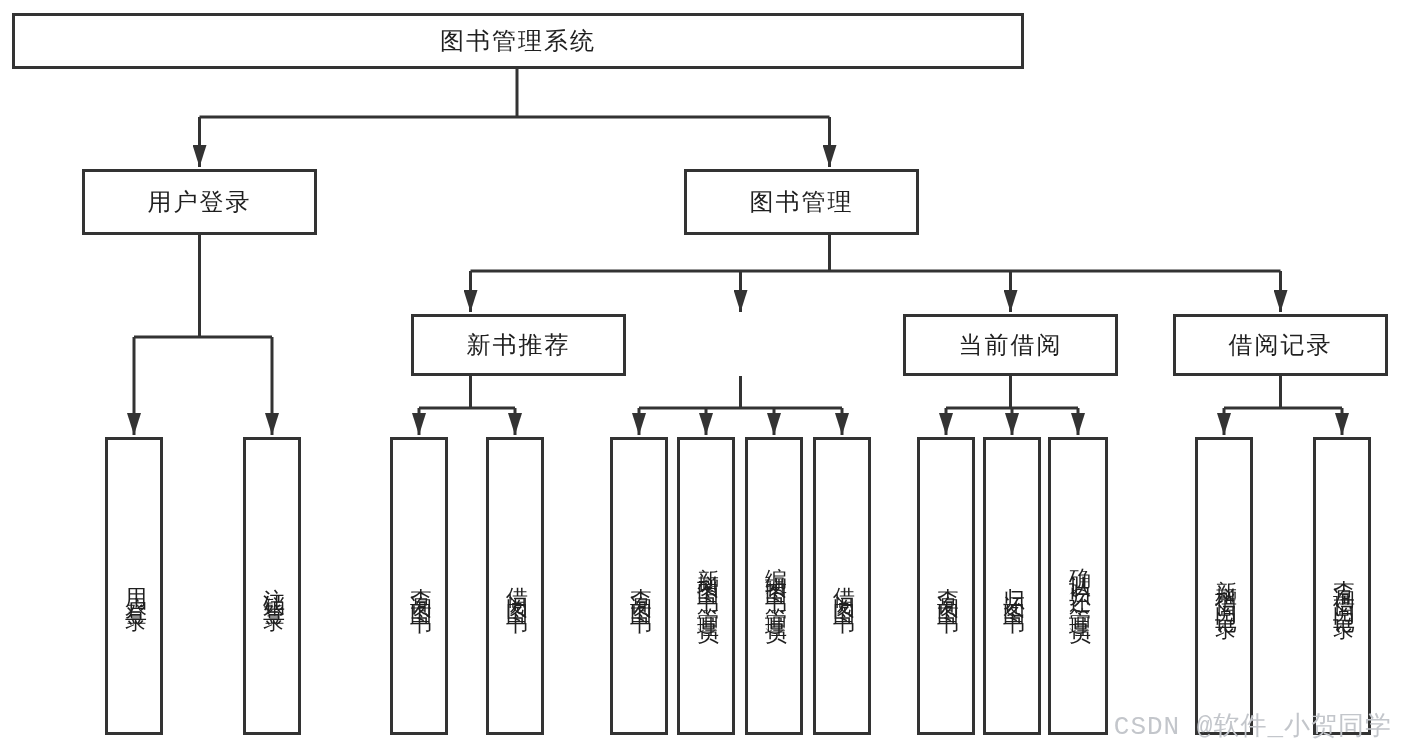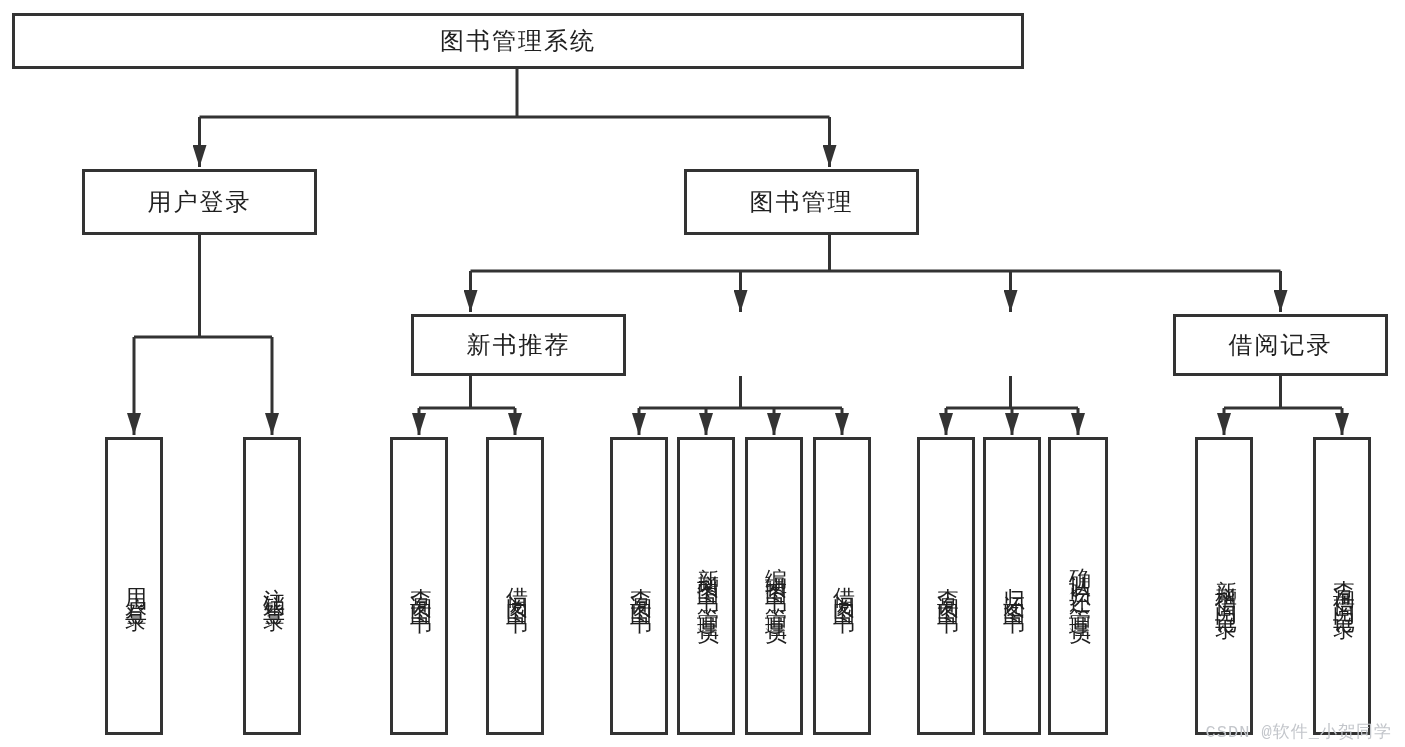--- a/index.html
+++ b/index.html
@@ -32,21 +32,21 @@
   .vlabel{
     writing-mode:vertical-rl;
     text-orientation:mixed;
     font-size:22px;
     letter-spacing:8px;
     line-height:1.1;
   }
   .watermark{
     position:absolute;
     right:13px;bottom:4px;
-    font-size:17px;
+    font-size:26px;
     color:#c3c6cb;
     letter-spacing:1px;
     z-index:3;
     white-space:nowrap;
   }
 </style>
 </head>
 <body>
 
 <div class="stage">
@@ -108,20 +108,23 @@
   <div class="node l2" style="left:82px;">
     <span class="hlabel">用户登录</span>
   </div>
   <div class="node l2" style="left:684px;">
     <span class="hlabel">图书管理</span>
   </div>
 
   <div class="node l3" style="left:363px;margin-left:48px;">
     <span class="hlabel">新书推荐</span>
   </div>
+  <div class="node l3" style="left:903px;">
+    <span class="hlabel">当前借阅</span>
+  </div>
   <div class="node l3" style="left:1173px;">
     <span class="hlabel">借阅记录</span>
   </div>
 
   <div class="node leaf" style="left:105px;">
     <span class="vlabel">用户登录</span>
   </div>
   <div class="node leaf" style="left:243px;">
     <span class="vlabel">注销登录</span>
   </div>

